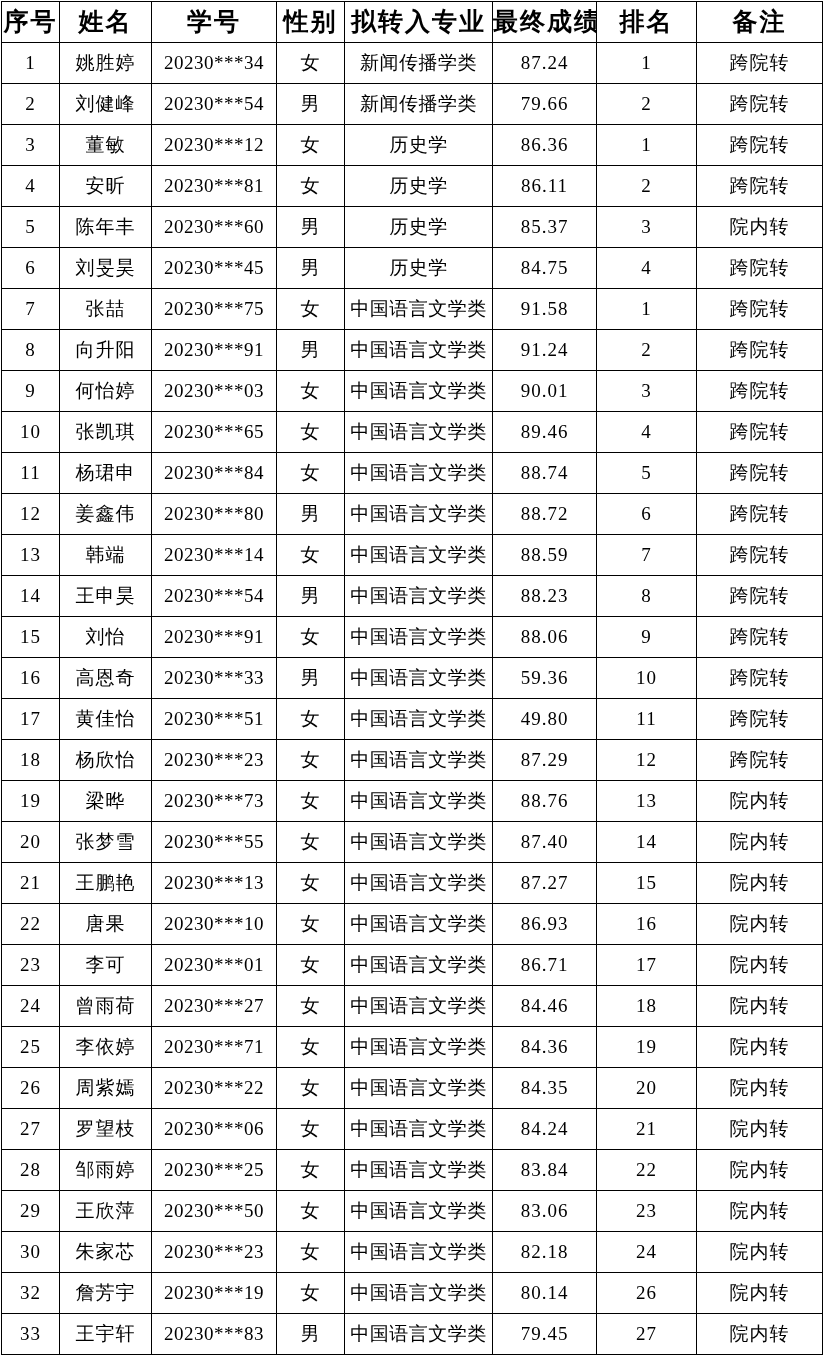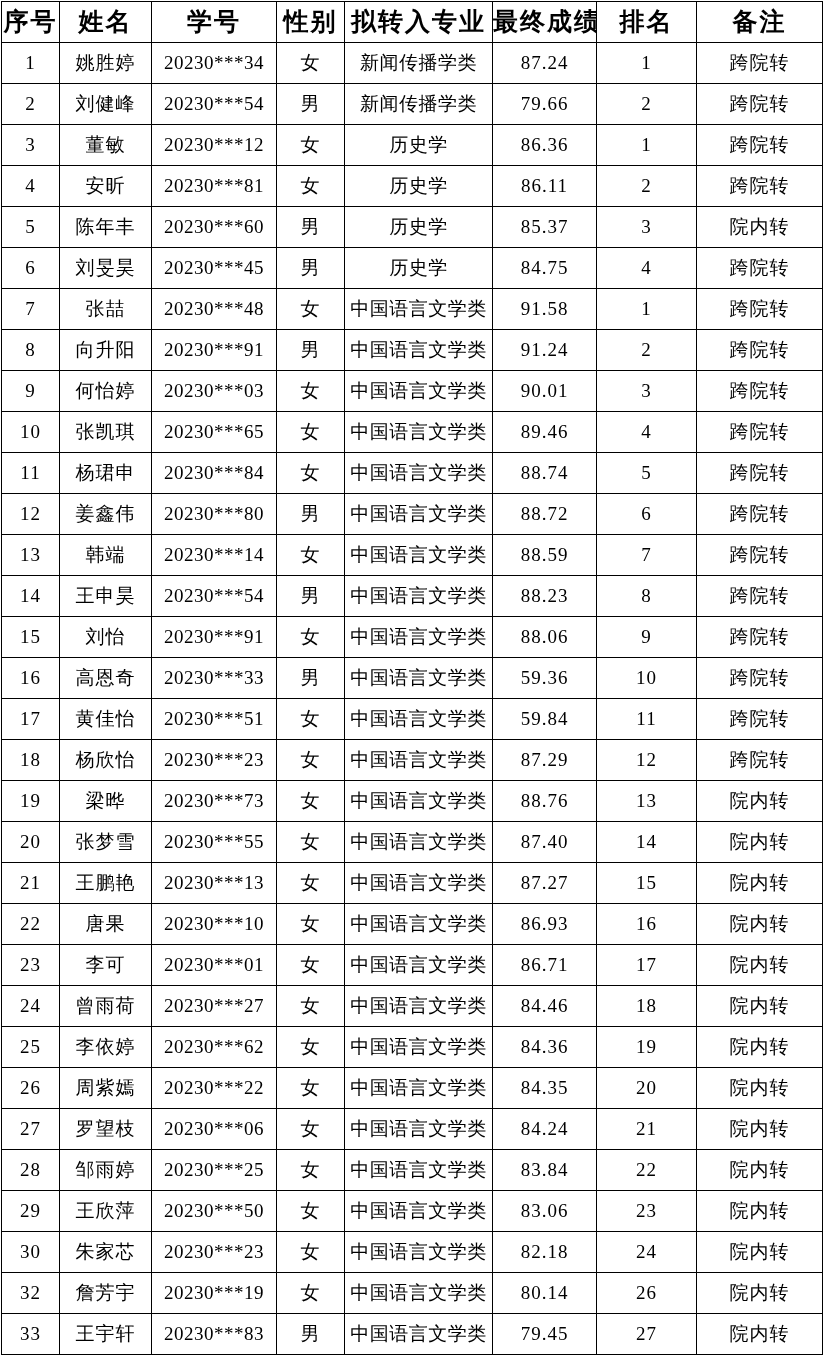--- a/index.html
+++ b/index.html
@@ -160,21 +160,21 @@
           <td class="cell-sid">20230***45</td>
           <td class="cell-gender">男</td>
           <td class="cell-major">历史学</td>
           <td class="cell-score">84.75</td>
           <td class="cell-rank">4</td>
           <td class="cell-note">跨院转</td>
         </tr>
         <tr>
           <td class="cell-idx">7</td>
           <td class="cell-name">张喆</td>
-          <td class="cell-sid">20230***48</td>
+          <td class="cell-sid">20230***75</td>
           <td class="cell-gender">女</td>
           <td class="cell-major">中国语言文学类</td>
           <td class="cell-score">91.58</td>
           <td class="cell-rank">1</td>
           <td class="cell-note">跨院转</td>
         </tr>
         <tr>
           <td class="cell-idx">8</td>
           <td class="cell-name">向升阳</td>
           <td class="cell-sid">20230***91</td>
@@ -263,21 +263,21 @@
           <td class="cell-score">59.36</td>
           <td class="cell-rank">10</td>
           <td class="cell-note">跨院转</td>
         </tr>
         <tr>
           <td class="cell-idx">17</td>
           <td class="cell-name">黄佳怡</td>
           <td class="cell-sid">20230***51</td>
           <td class="cell-gender">女</td>
           <td class="cell-major">中国语言文学类</td>
-          <td class="cell-score">59.84</td>
+          <td class="cell-score">49.80</td>
           <td class="cell-rank">11</td>
           <td class="cell-note">跨院转</td>
         </tr>
         <tr>
           <td class="cell-idx">18</td>
           <td class="cell-name">杨欣怡</td>
           <td class="cell-sid">20230***23</td>
           <td class="cell-gender">女</td>
           <td class="cell-major">中国语言文学类</td>
           <td class="cell-score">87.29</td>
@@ -340,21 +340,21 @@
           <td class="cell-sid">20230***27</td>
           <td class="cell-gender">女</td>
           <td class="cell-major">中国语言文学类</td>
           <td class="cell-score">84.46</td>
           <td class="cell-rank">18</td>
           <td class="cell-note">院内转</td>
         </tr>
         <tr>
           <td class="cell-idx">25</td>
           <td class="cell-name">李依婷</td>
-          <td class="cell-sid">20230***62</td>
+          <td class="cell-sid">20230***71</td>
           <td class="cell-gender">女</td>
           <td class="cell-major">中国语言文学类</td>
           <td class="cell-score">84.36</td>
           <td class="cell-rank">19</td>
           <td class="cell-note">院内转</td>
         </tr>
         <tr>
           <td class="cell-idx">26</td>
           <td class="cell-name">周紫嫣</td>
           <td class="cell-sid">20230***22</td>

